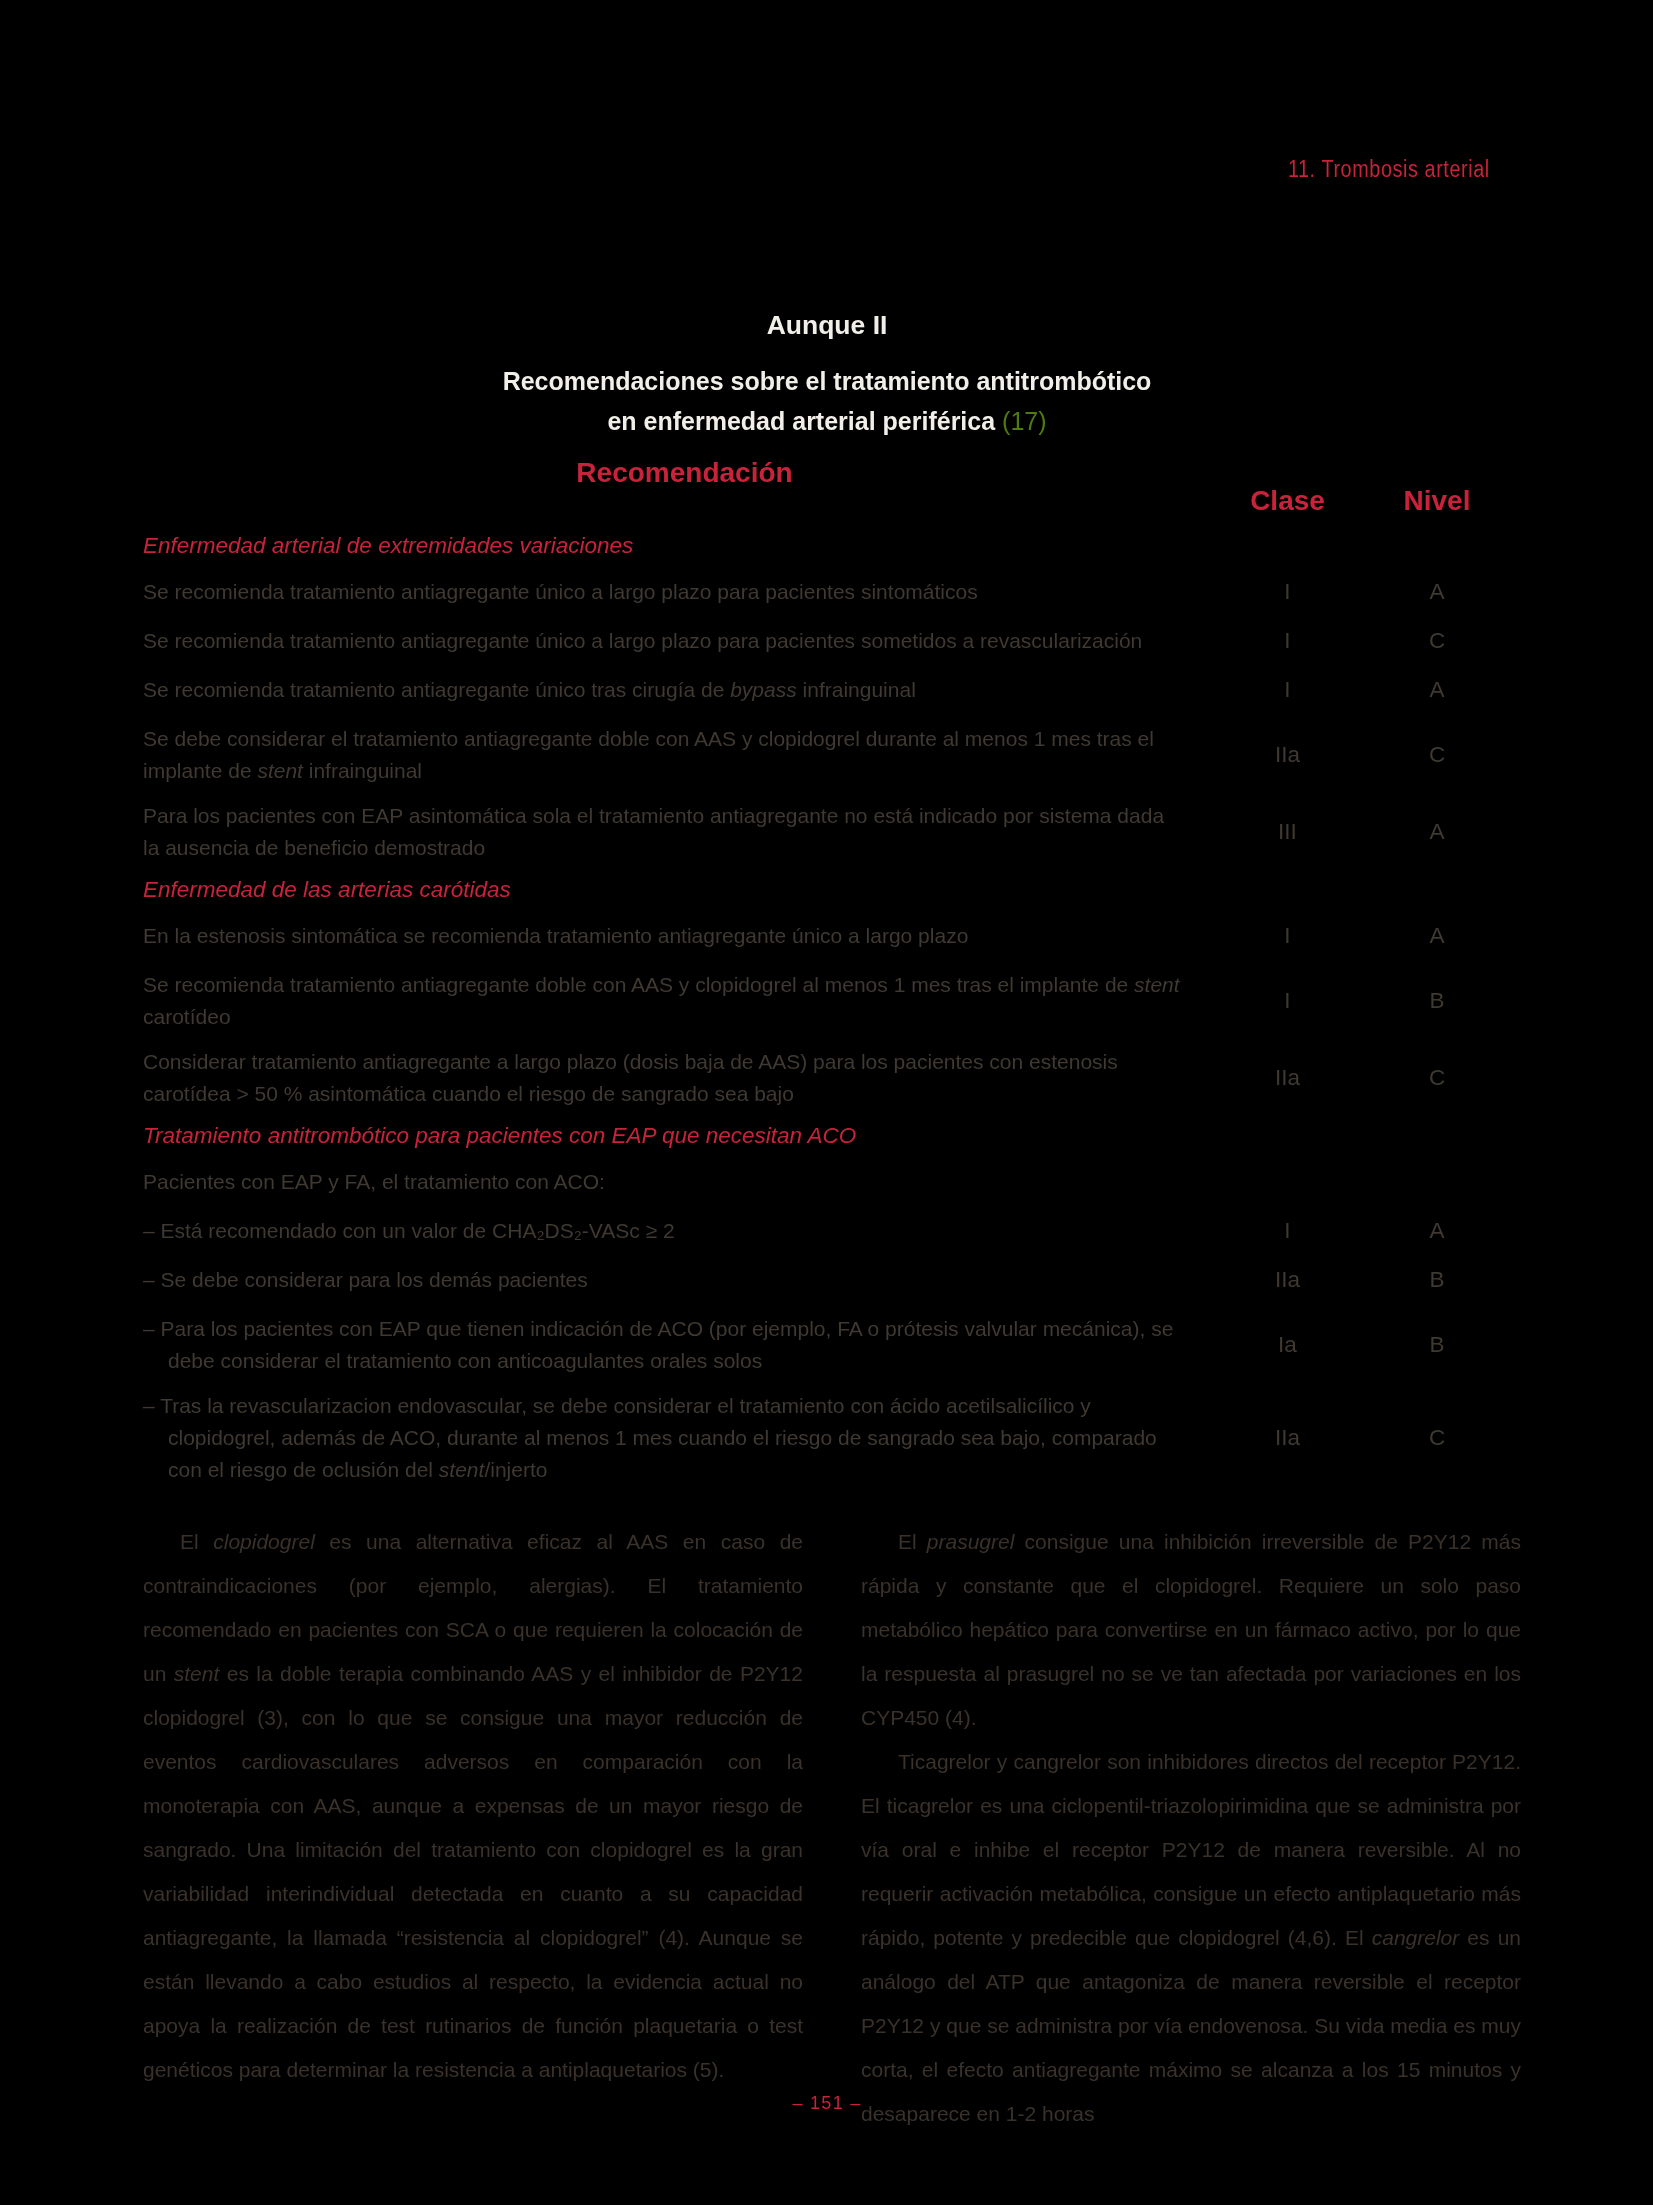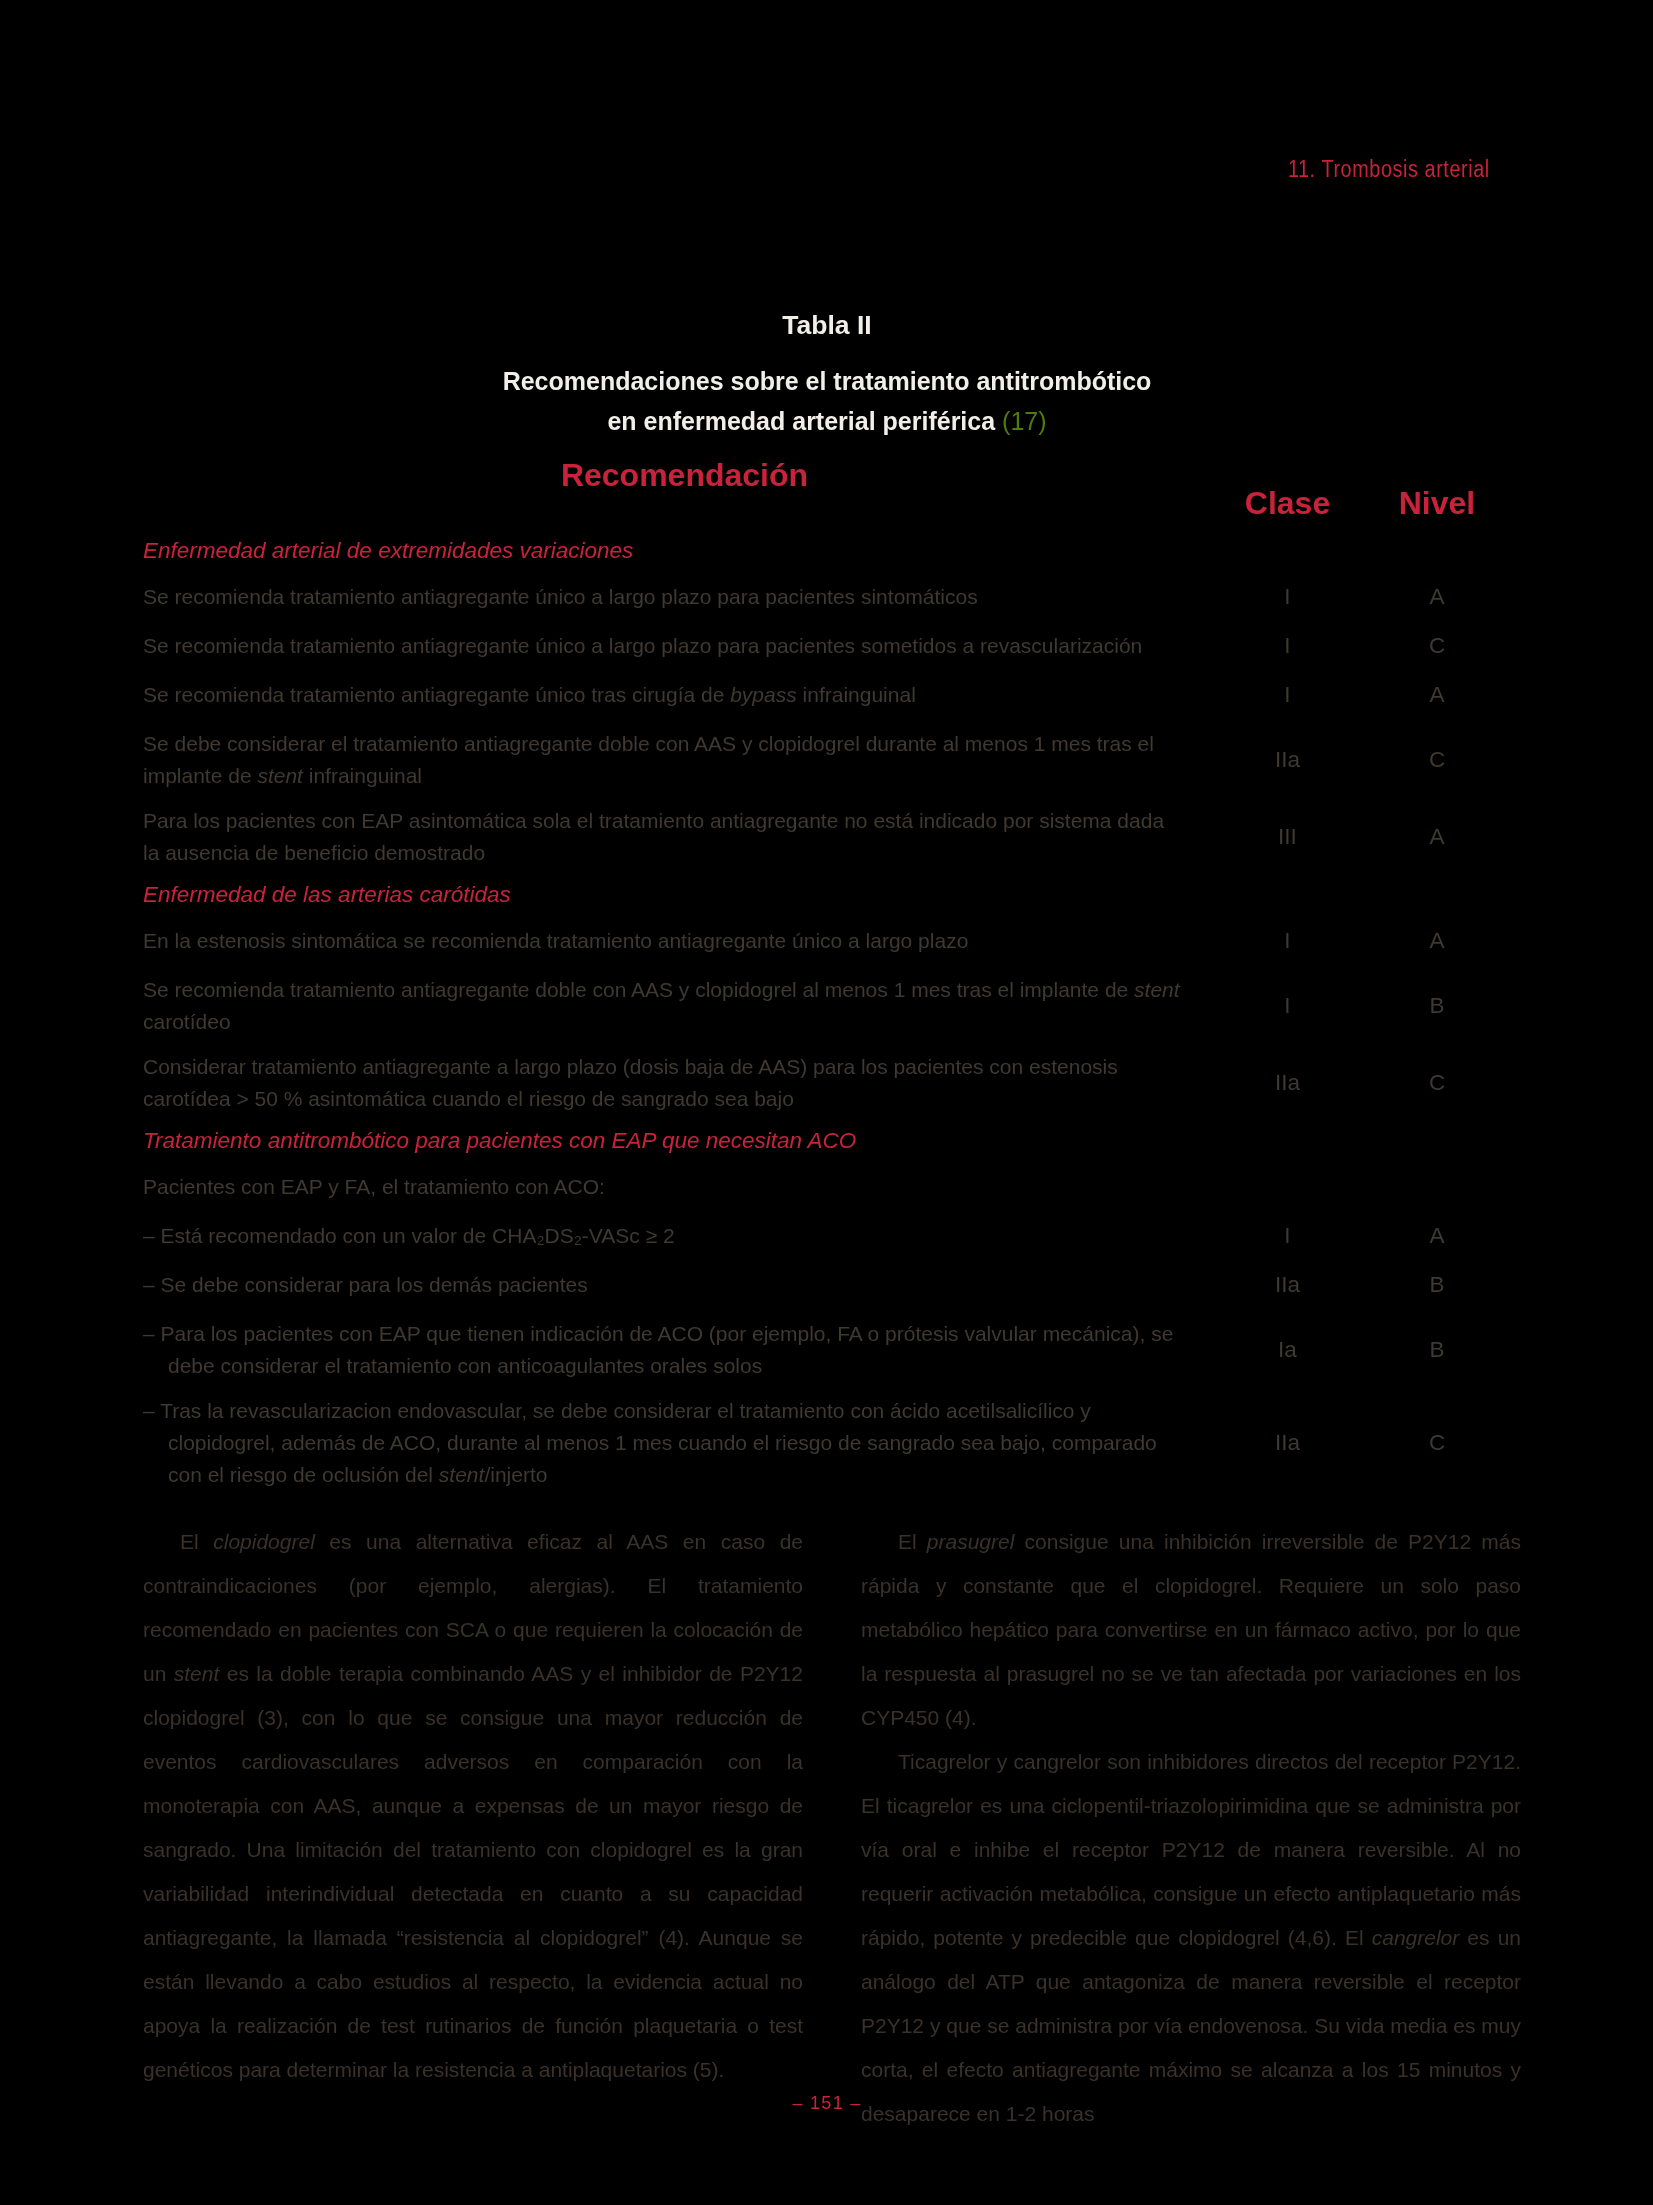--- a/index.html
+++ b/index.html
@@ -26,21 +26,21 @@
   .table-title .t1{font-size:26.5px;font-weight:bold;margin-bottom:20px;}
   .table-title .t2{font-size:25px;font-weight:bold;line-height:40px;}
   .table-title .ref{font-weight:normal;color:#4d7c0f;}
 
   
   .table-wrap{
     position:absolute;left:143px;top:457px;width:1382px;
   }
   .t-head{
     display:grid;grid-template-columns:1fr 123px 176px;
-    color:#c8233a;font-weight:bold;font-size:32px;
+    color:#c8233a;font-weight:bold;font-size:28px;
     margin-bottom:16px;
   }
   .t-head .h-rec{text-align:center;}
   .t-head .h-cl,.t-head .h-nv{text-align:center;margin-top:28px;}
   .t-section{
     color:#c8233a;font-style:italic;font-size:22.5px;
     line-height:26.5px;margin:0 0 16px 0;
   }
   .t-row{
     display:grid;grid-template-columns:1fr 123px 176px;
@@ -69,21 +69,21 @@
     position:absolute;top:2093px;left:0;width:100%;
     text-align:center;color:#c8233a;font-size:18px;letter-spacing:1.3px;
   }
 </style>
 </head>
 <body>
 
 <div class="page-header">11. Trombosis arterial</div>
 
 <div class="table-title">
-  <div class="t1">Tabla II</div>
+  <div class="t1">Aunque II</div>
   <div class="t2">Recomendaciones sobre el tratamiento antitrombótico</div>
   <div class="t2"><span>en enfermedad arterial periférica</span><span class="ref"> (17)</span></div>
 </div>
 
 <div class="table-wrap">
   <div class="t-head">
     <div class="h-rec">Recomendación</div>
     <div class="h-cl">Clase</div>
     <div class="h-nv">Nivel</div>
   </div>

